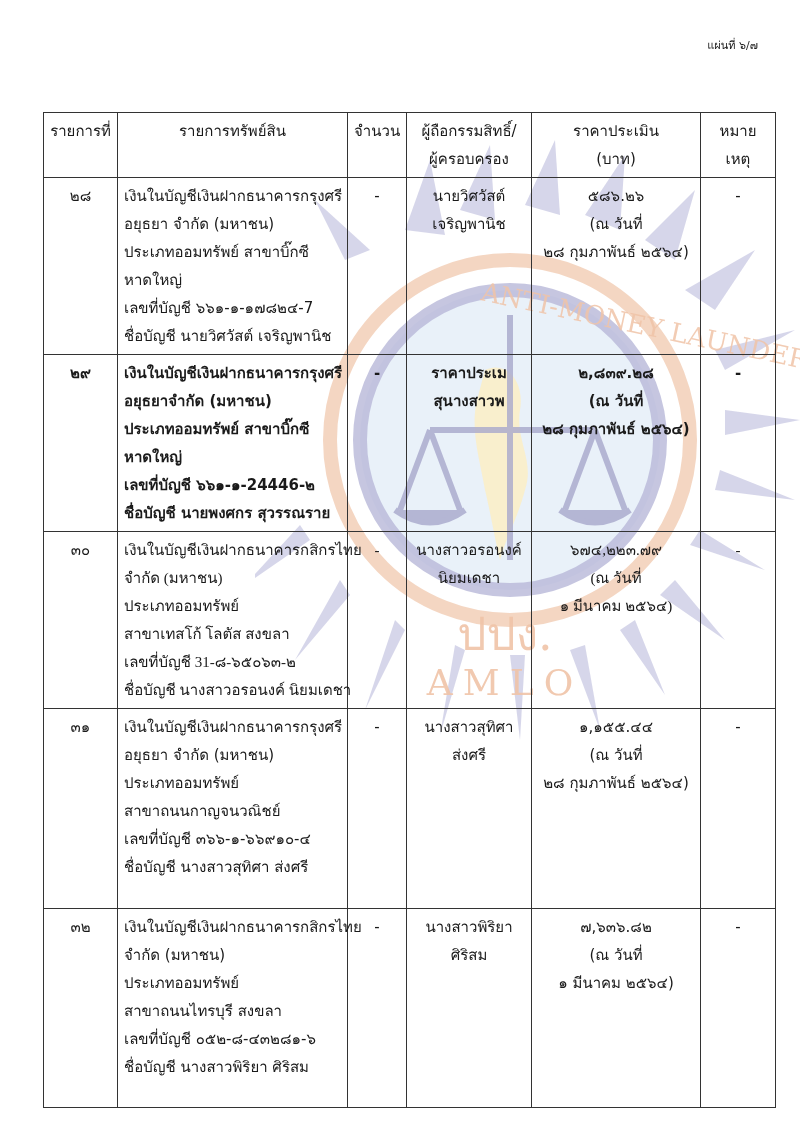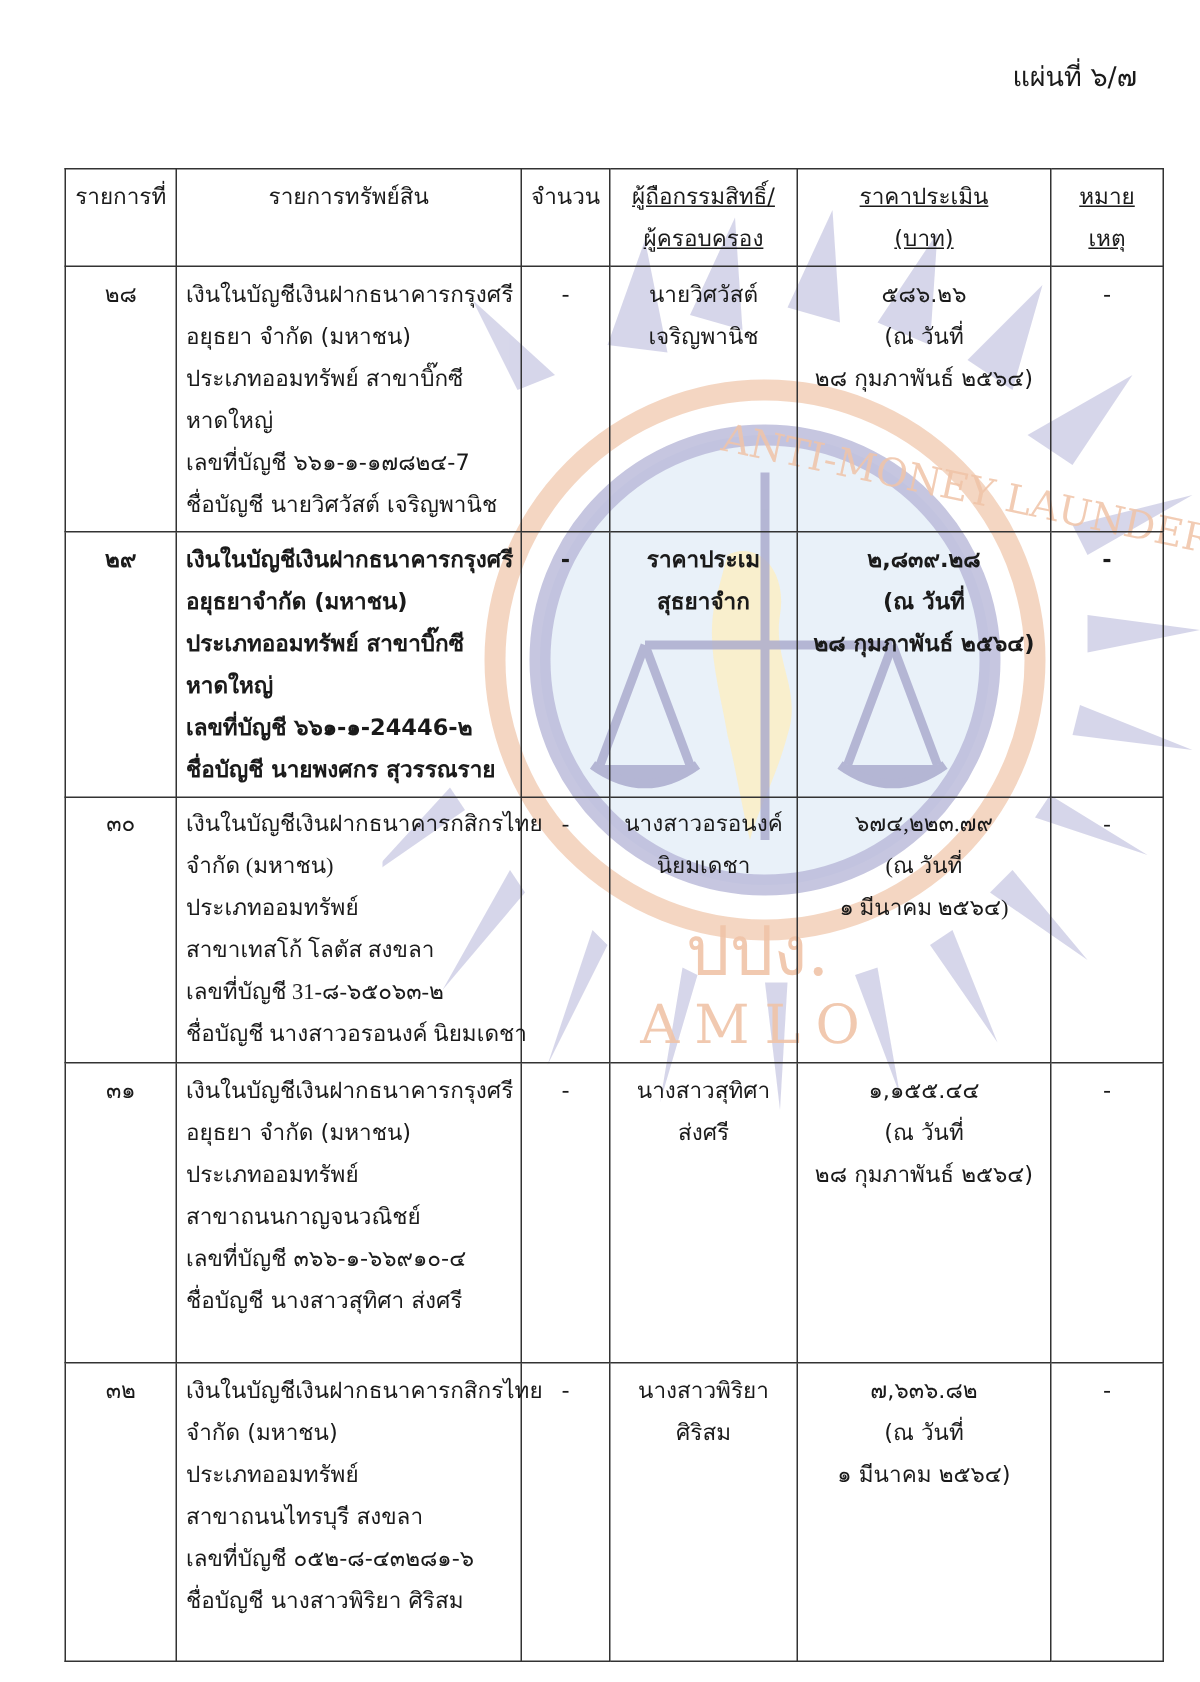--- a/index.html
+++ b/index.html
@@ -1,29 +1,29 @@
 <!DOCTYPE html>
 <html><head>
 <meta charset="utf-8">
 <style>
   html, body { margin:0; padding:0; background:#ffffff; }
   body { width:800px; height:1121px; position:relative; overflow:hidden;
          font-family:"DejaVu Sans", "Liberation Sans", sans-serif; color:#1a1a1a; }
-  .page-no { position:absolute; top:36px; right:42px; font-size:18px; }
+  .page-no { position:absolute; top:36px; right:42px; font-size:11px; }
   .watermark { position:absolute; left:255px; top:140px; width:560px; height:620px; pointer-events:none; }
   table.assets { position:absolute; left:43px; top:64px; border-collapse:collapse; table-layout:fixed;
                  width:732px; font-size:15px;margin-top:48px; }
   table.assets th, table.assets td { border:1px solid #333; vertical-align:top; padding:4px 6px; line-height:28px; }
   table.assets th { font-weight:normal; text-align:center; height:50px; }
   col.c1{width:74px} col.c2{width:230px} col.c3{width:59px} col.c4{width:125px} col.c5{width:169px} col.c6{width:75px}
   td.center { text-align:center; }
   td.desc div { white-space:nowrap; }
   tr.r28 td { height:161px; } tr.r29 td { height:162px;font-weight:bold; } tr.r30 td { height:157px;font-family:Liberation Serif, serif; }
   tr.r31 td { height:191px; } tr.r32 td { height:190px; }
-  .line { display:block;text-decoration:underline; }
+  .line { display:block; }
 </style>
 </head>
 <body>
 
 <div class="page-no">แผ่นที่ ๖/๗</div>
 
 <svg class="watermark" viewBox="0 0 560 620">
   <g opacity="0.75">
     <g fill="#c9c9e3">
       <polygon points="150,90 175,20 190,95"></polygon>
@@ -124,21 +124,21 @@
         <div>เงินในบัญชีเงินฝากธนาคารกรุงศรี</div>
           <div>อยุธยาจำกัด (มหาชน)</div>
           <div>ประเภทออมทรัพย์ สาขาบิ๊กซี</div>
           <div>หาดใหญ่</div>
           <div>เลขที่บัญชี ๖๖๑-๑-24446-๒</div>
           <div>ชื่อบัญชี นายพงศกร สุวรรณราย</div>
       </td>
       <td class="center">-</td>
       <td class="center">
           <div>ราคาประเม</div>
-          <div>สุธยาจำก</div>
+          <div>สุนางสาวพ</div>
         </td>
       <td class="center">
           <div>๒,๘๓๙.๒๘</div>
           <div>(ณ วันที่</div>
           <div>๒๘ กุมภาพันธ์ ๒๕๖๔)</div>
         </td>
       <td class="center">-</td>
     </tr>
     <tr class="r30">
       <td class="center">๓๐</td>

